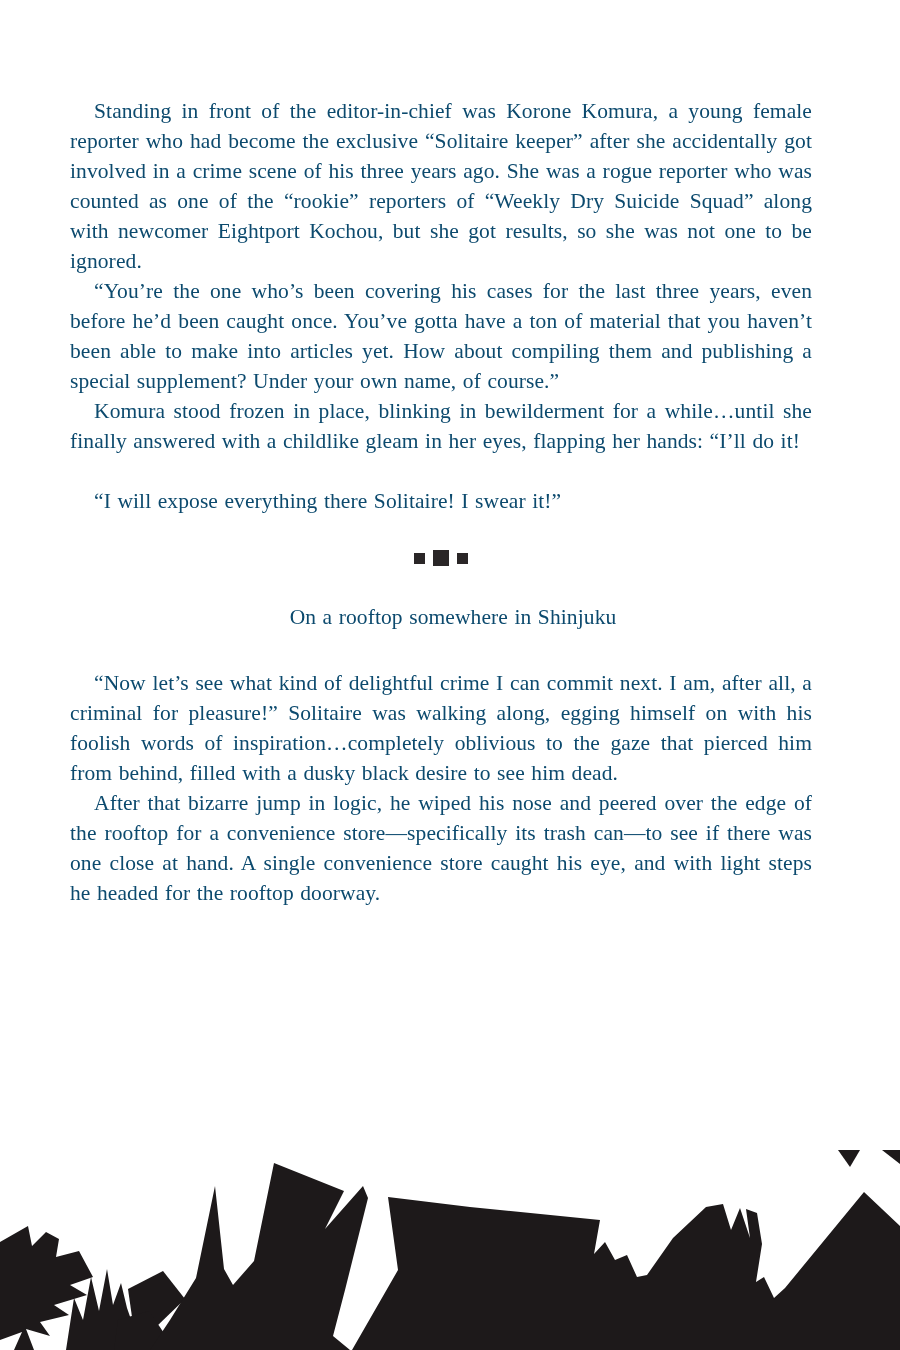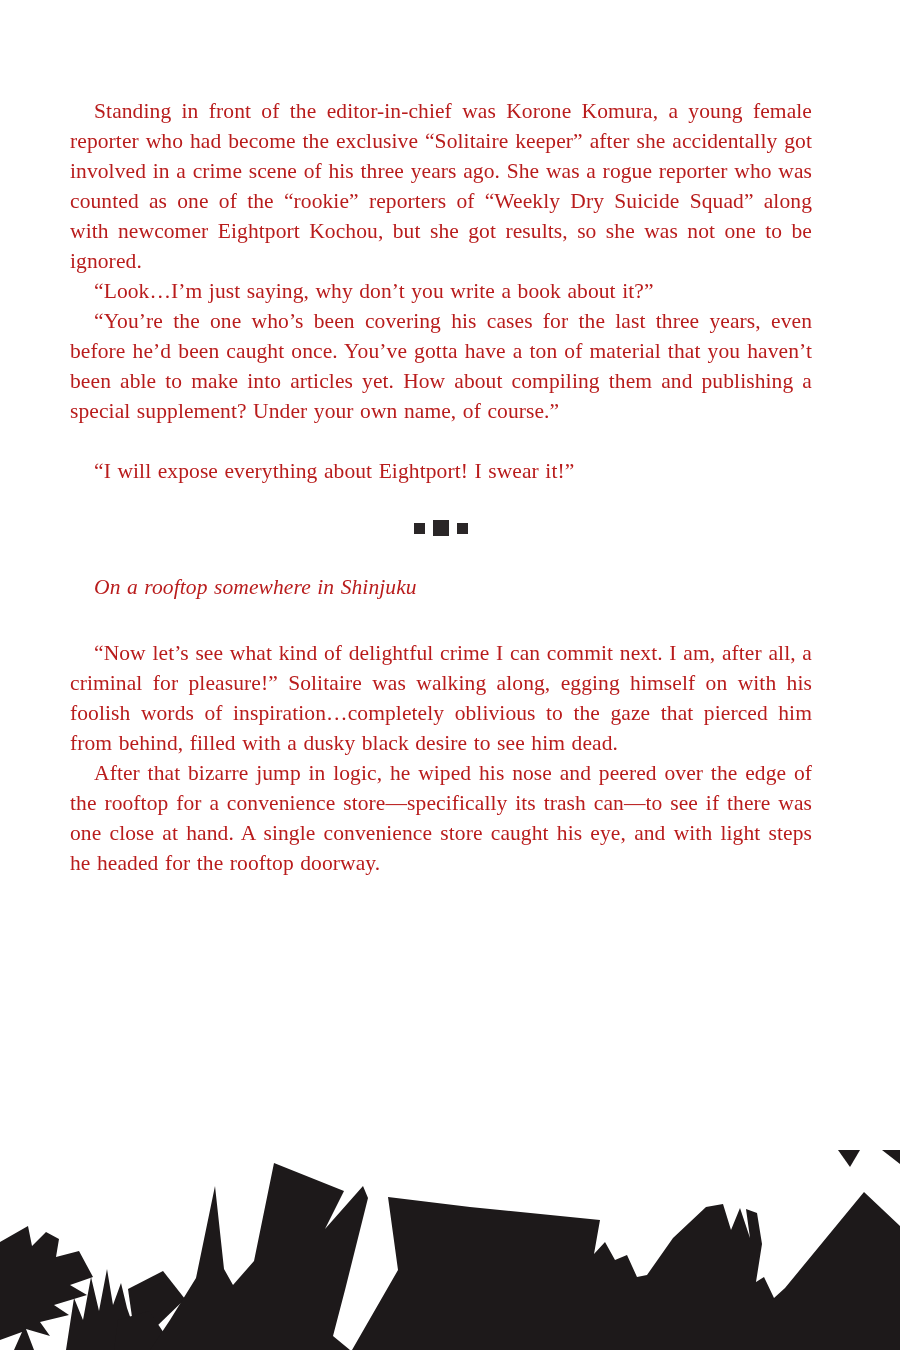--- a/index.html
+++ b/index.html
@@ -2,21 +2,21 @@
 <html><head>
 <meta charset="utf-8">
 <style>
   html,body{margin:0;padding:0;background:#ffffff;}
   .page{
     position:relative;
     width:900px;height:1350px;
     background:#ffffff;
     overflow:hidden;
     font-family:"Liberation Serif","DejaVu Serif",serif;
-    color:#b91c1c;
+    color:#0c4a6e;
   }
   .text-block{
     position:absolute;
     left:70px;top:96px;width:742px;
   }
   .text-block p{
     margin:0;
     font-size:21.5px;
     line-height:30px;
     text-align:justify;
@@ -32,42 +32,41 @@
     align-items:center;
     justify-content:center;
     gap:8px;
   }
   .sq{display:inline-block;background:#2a2627;}
   .sq.small{width:11px;height:11px;}
   .sq.large{width:16px;height:16px;}
   p.scene{
     margin-top:26px;
     margin-bottom:36px;
-    font-style:italic;
-    text-align:left;
+    text-align:center;
   }
   .ink-graphic{
     position:absolute;
     left:0;bottom:0;
     width:900px;height:200px;
     display:block;
   }
   .ink-graphic polygon{fill:#1d191a;}
 </style>
 </head>
 <body>
 
 <main class="page">
 
   <section class="text-block">
     <p>Standing in front of the editor-in-chief was Korone Komura, a young female reporter who had become the exclusive “Solitaire keeper” after she accidentally got involved in a crime scene of his three years ago. She was a rogue reporter who was counted as one of the “rookie” reporters of “Weekly Dry Suicide Squad” along with newcomer Eightport Kochou, but she got results, so she was not one to be ignored.</p>
-    <p>“Look…I’m just saying, why don’t you write a book about it?”</p>
     <p>“You’re the one who’s been covering his cases for the last three years, even before he’d been caught once. You’ve gotta have a ton of material that you haven’t been able to make into articles yet. How about compiling them and publishing a special supplement? Under your own name, of course.”</p>
+    <p>Komura stood frozen in place, blinking in bewilderment for a while…until she finally answered with a childlike gleam in her eyes, flapping her hands: “I’ll do it!</p>
 
-    <p class="shout">“I will expose everything about Eightport! I swear it!”</p>
+    <p class="shout">“I will expose everything there Solitaire! I swear it!”</p>
 
     <div class="separator">
       <span class="sq small"></span>
       <span class="sq large"></span>
       <span class="sq small"></span>
     </div>
 
     <p class="scene">On a rooftop somewhere in Shinjuku</p>
 
     <p>“Now let’s see what kind of delightful crime I can commit next. I am, after all, a criminal for pleasure!” Solitaire was walking along, egging himself on with his foolish words of inspiration…completely oblivious to the gaze that pierced him from behind, filled with a dusky black desire to see him dead.</p>

